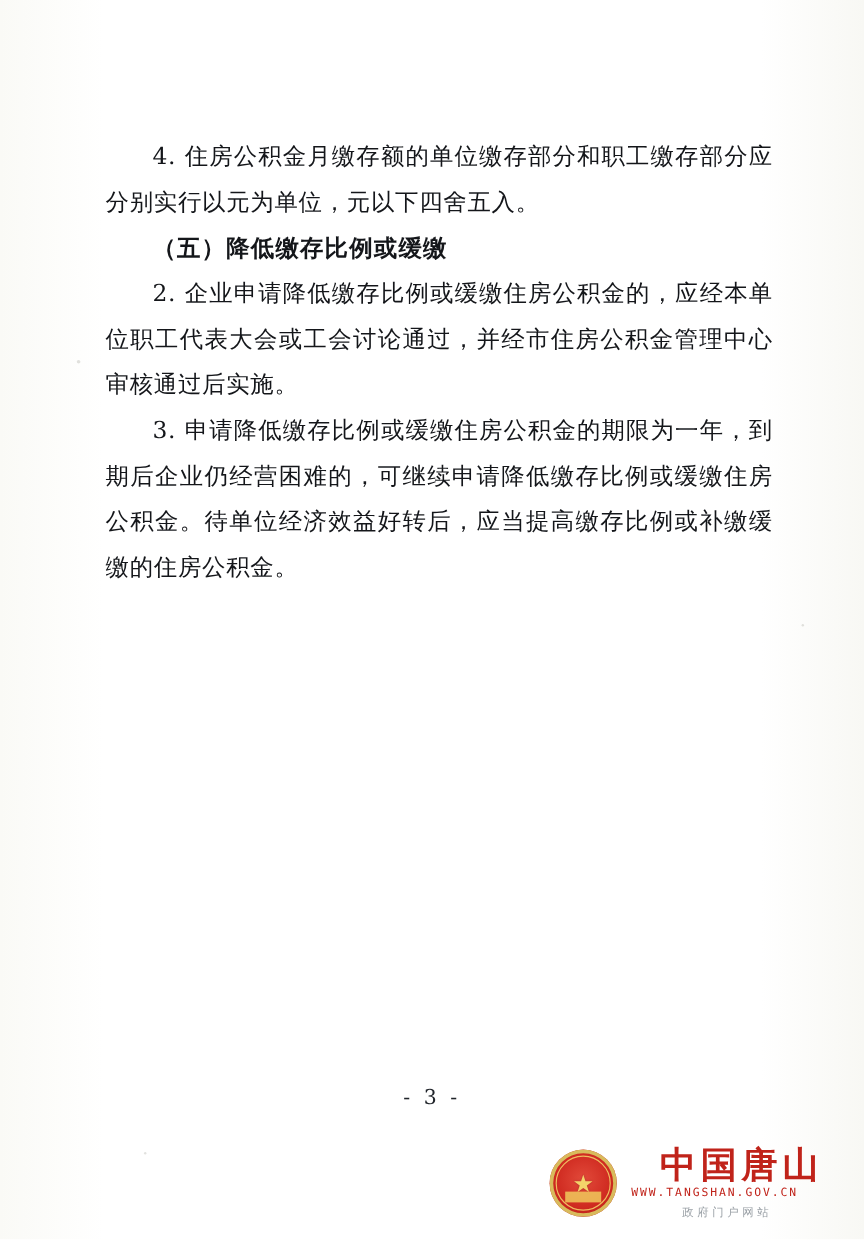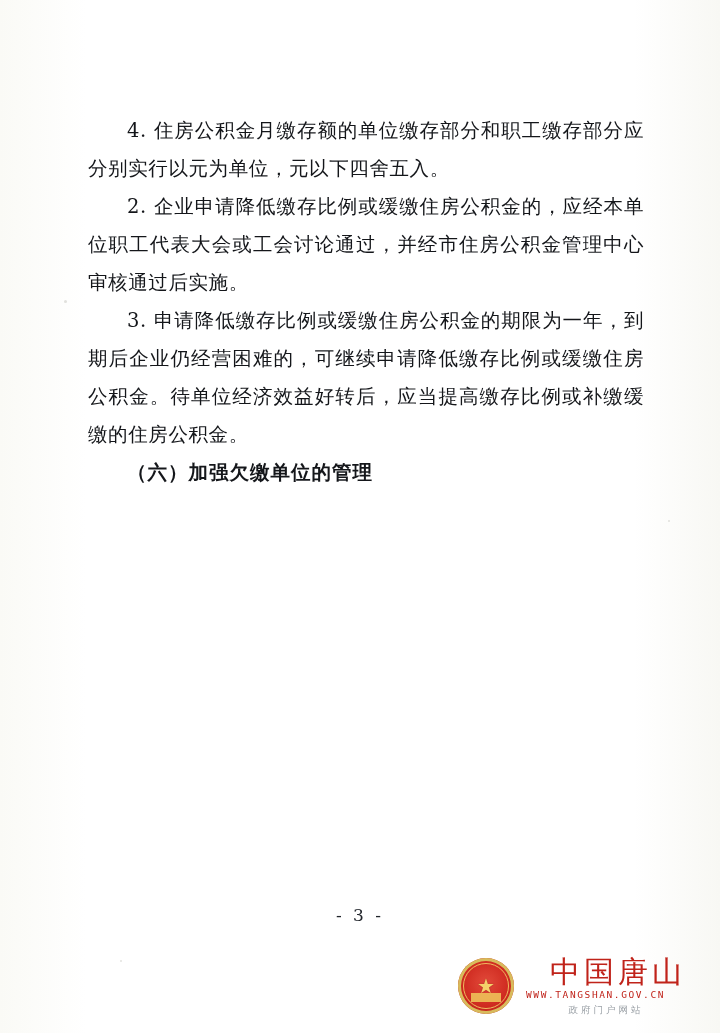--- a/index.html
+++ b/index.html
@@ -98,21 +98,21 @@
     opacity: .85;
   }
   .brandblock {
     display: flex;
     flex-direction: column;
     justify-content: center;
     gap: 2px;
   }
   .brand-cn {
     font-family: "DejaVu Serif", "Liberation Serif", serif;
-    font-weight: normal;
+    font-weight: bold;
     font-size: 30px;
     color: #c0231a;
     letter-spacing: 4px;
     line-height: 1.05;
     margin-left: 24px;
   }
   .brand-url {
     font-family: "DejaVu Sans Mono", "Liberation Mono", monospace;
     font-size: 9.5px;
     color: #c0231a;
@@ -138,23 +138,23 @@
 
 <div class="page">
   <div class="paper-tint"></div>
 
   <div class="speck" style="left:64px; top:300px; width:3px; height:3px;"></div>
   <div class="speck" style="left:668px; top:520px; width:2px; height:2px;"></div>
   <div class="speck" style="left:120px; top:960px; width:2px; height:2px;"></div>
 
   <div class="body-text">
     <p class="para">4. 住房公积金月缴存额的单位缴存部分和职工缴存部分应分别实行以元为单位，元以下四舍五入。</p>
+    <p class="para heading">（五）降低缴存比例或缓缴</p>
     <p class="para">2. 企业申请降低缴存比例或缓缴住房公积金的，应经本单位职工代表大会或工会讨论通过，并经市住房公积金管理中心审核通过后实施。</p>
     <p class="para">3. 申请降低缴存比例或缓缴住房公积金的期限为一年，到期后企业仍经营困难的，可继续申请降低缴存比例或缓缴住房公积金。待单位经济效益好转后，应当提高缴存比例或补缴缓缴的住房公积金。</p>
-    <p class="para heading">（六）加强欠缴单位的管理</p>
   </div>
 
   <div class="page-number">- 3 -</div>
 
   <div class="footer-logo">
     <div class="emblem">
       <div class="ring"></div>
       <div class="star">★</div>
       <div class="gate"></div>
     </div>

